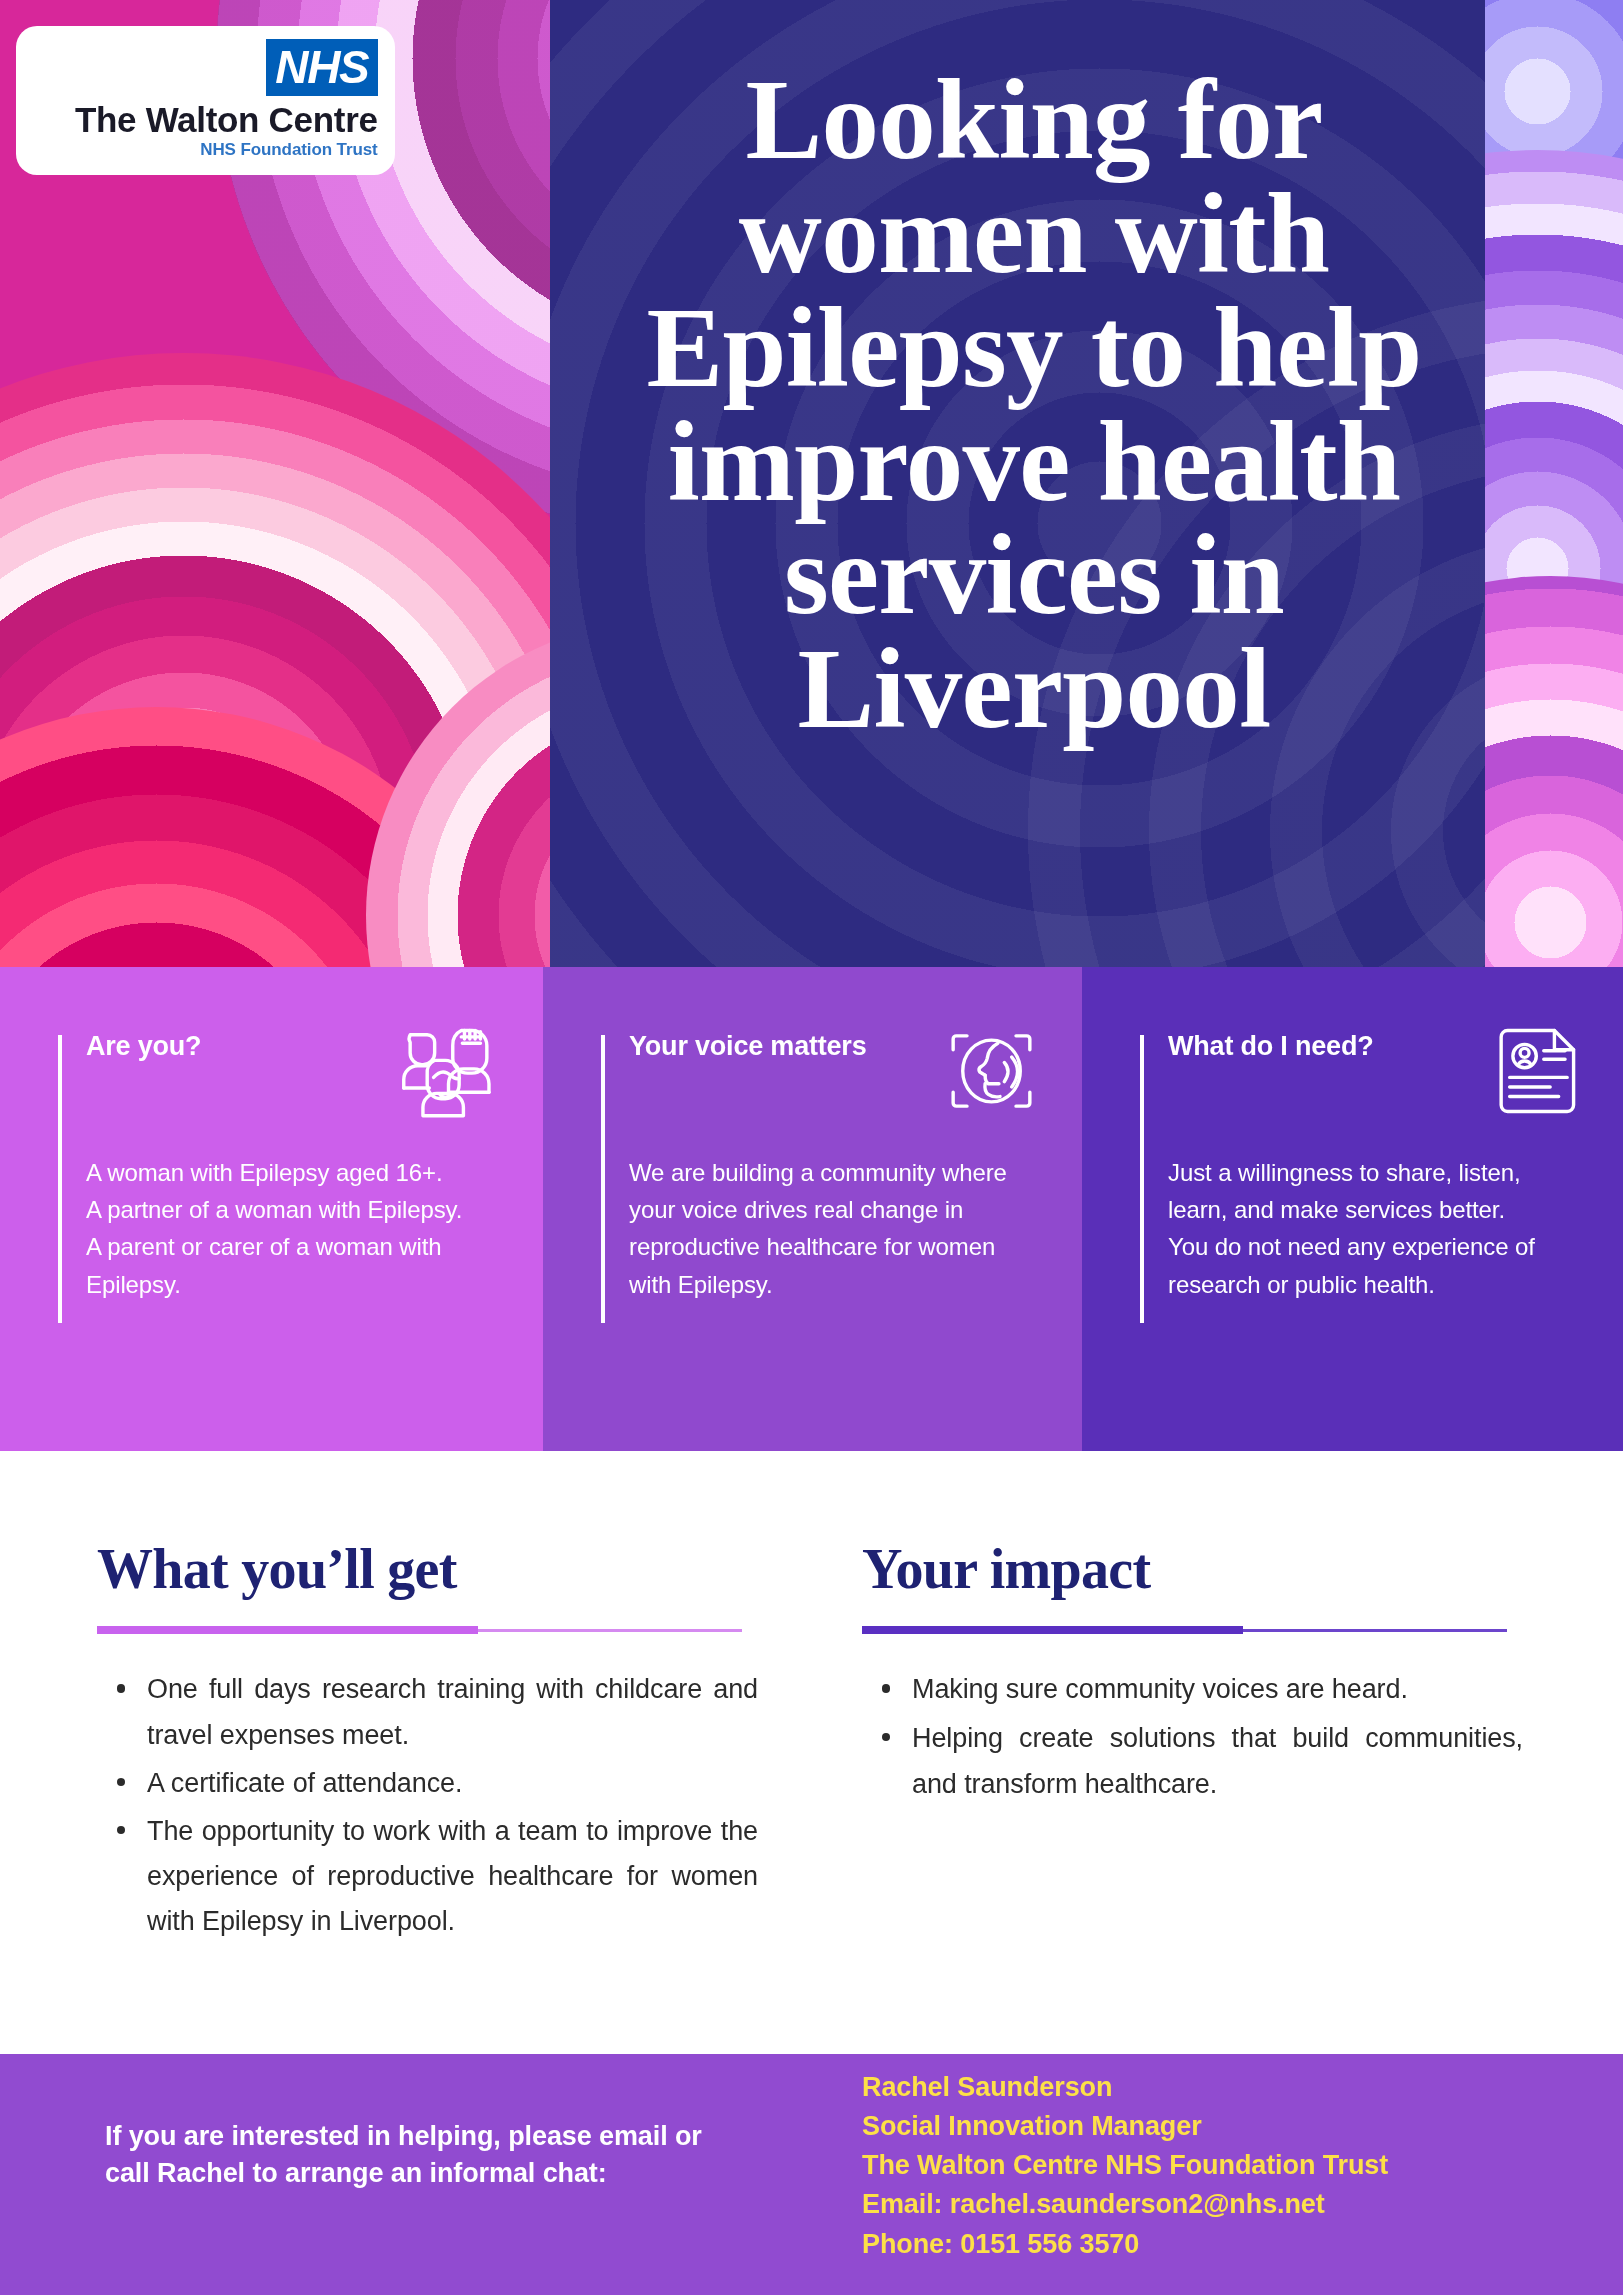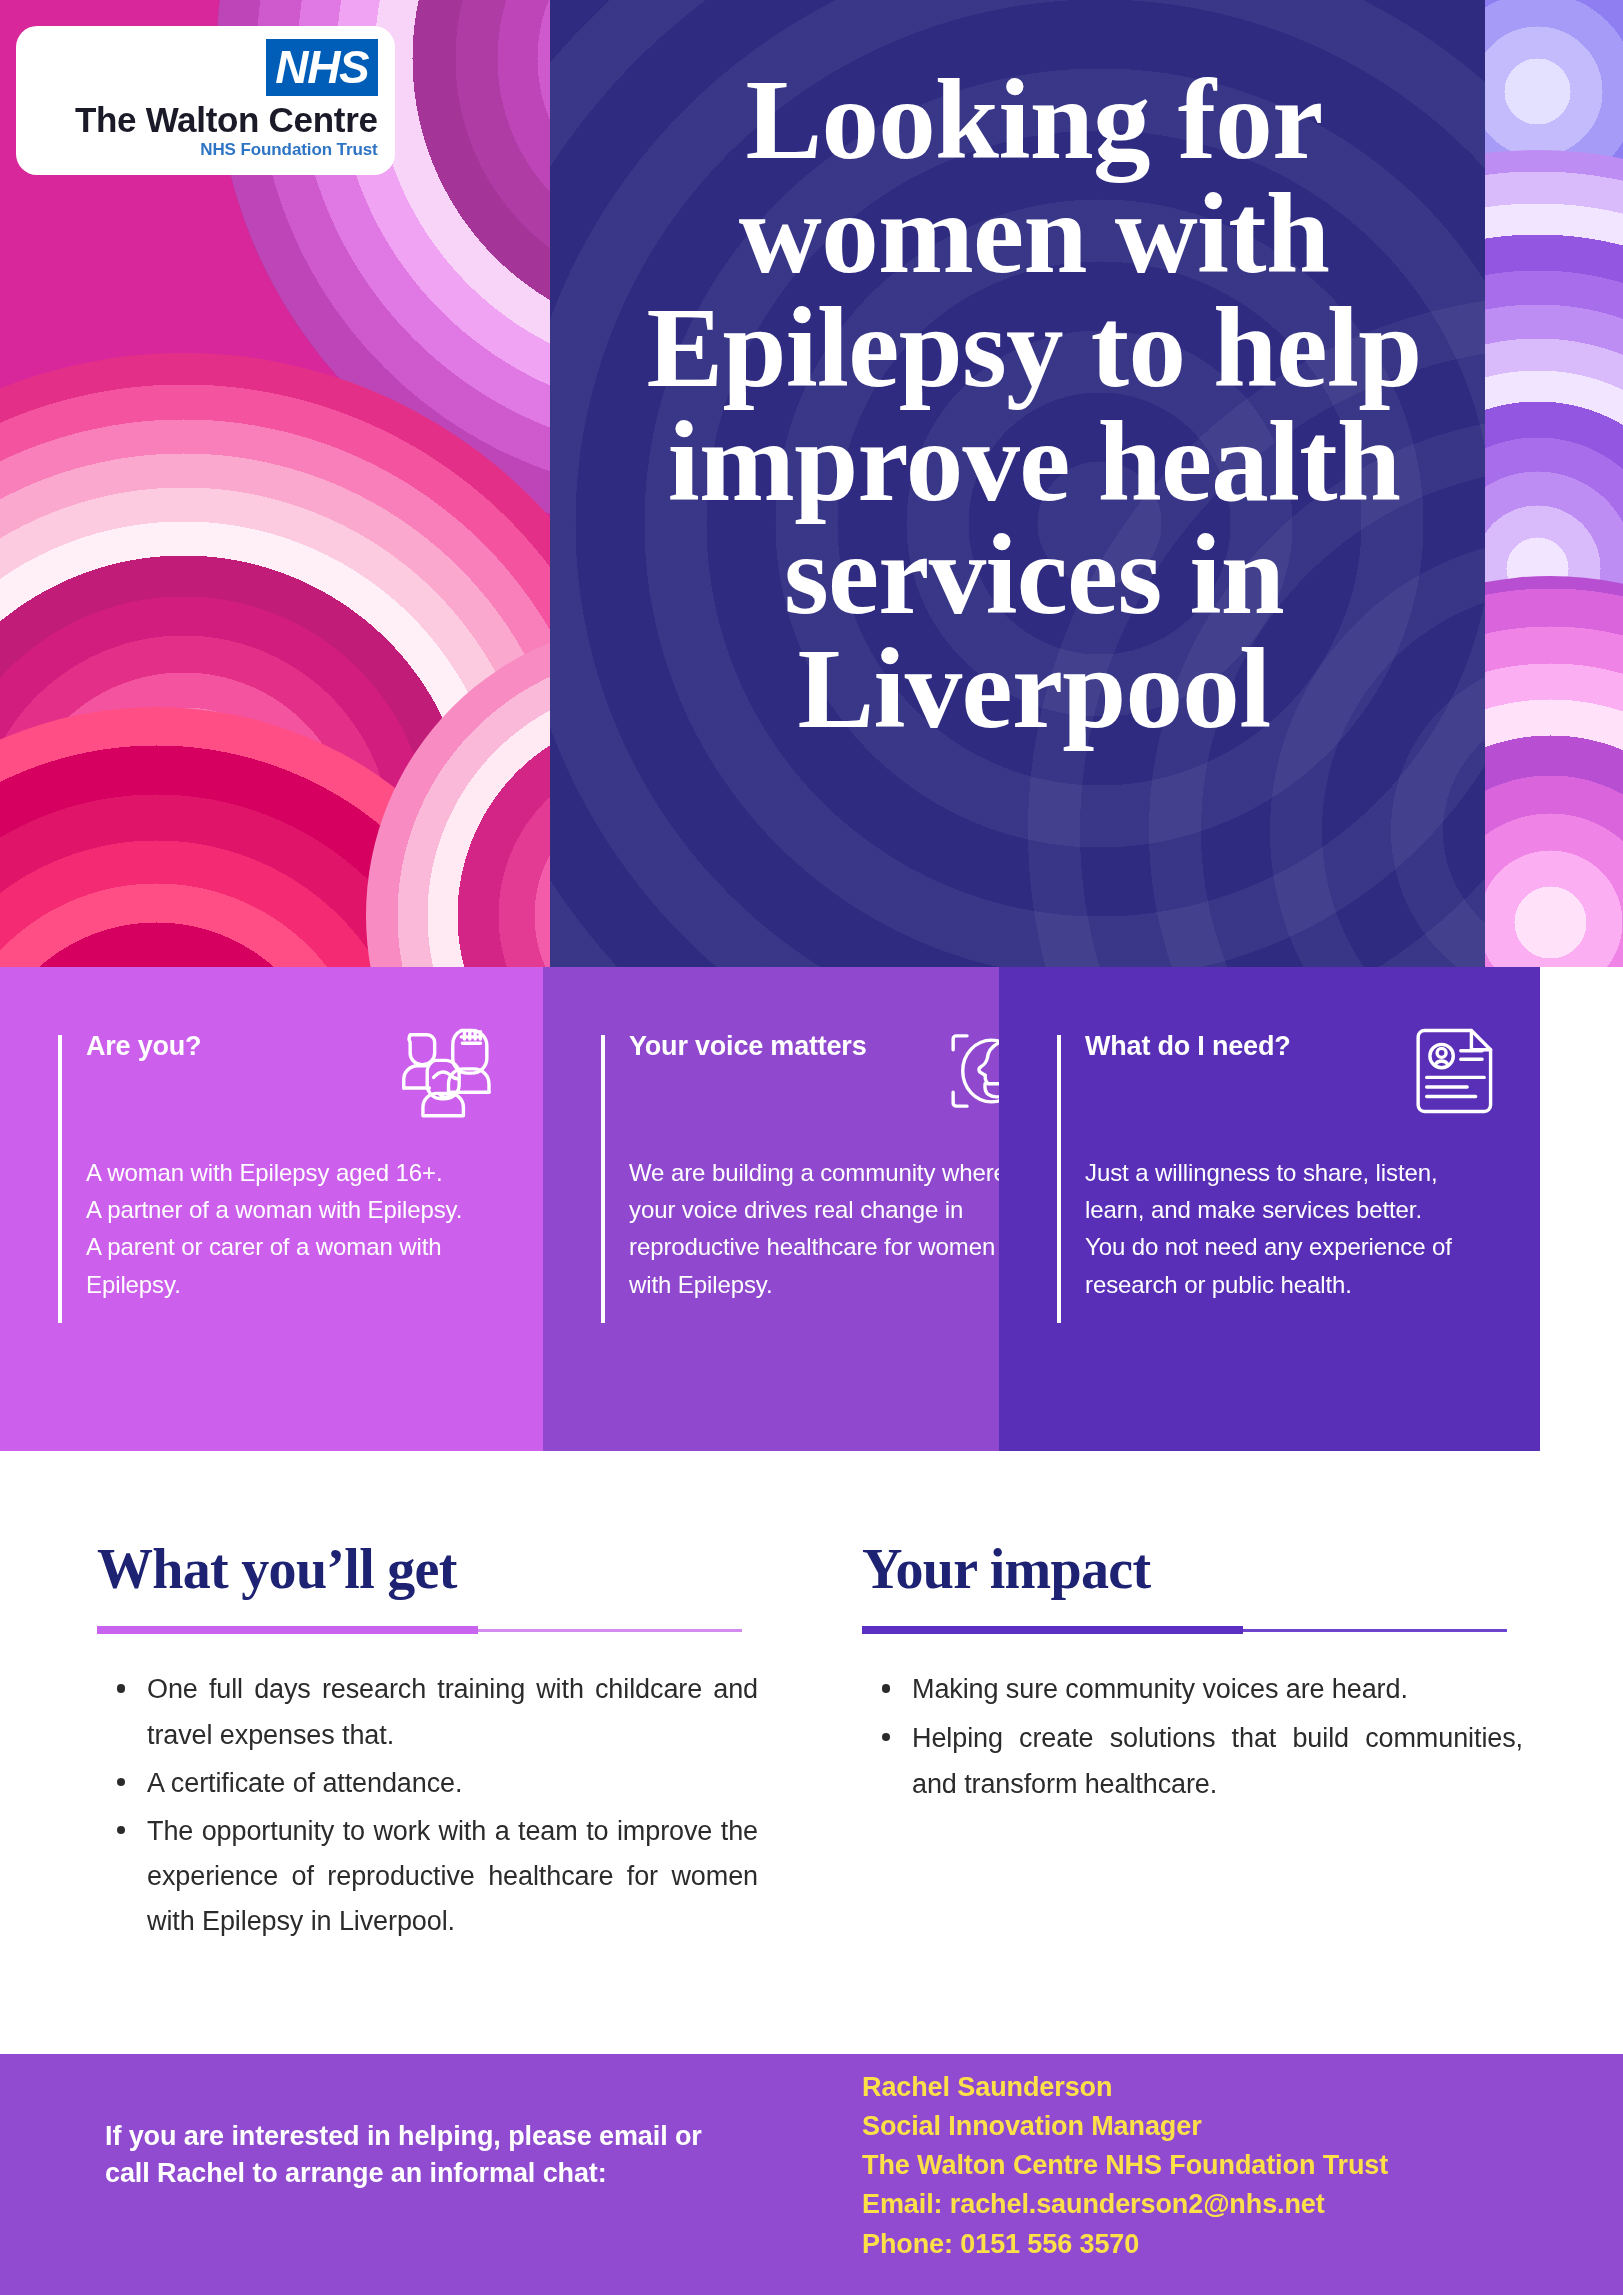--- a/index.html
+++ b/index.html
@@ -116,21 +116,21 @@
   .hero-title {
     position:absolute; left:599px; top:63px; width:870px;
     color:#ffffff; font-family:"Liberation Serif", serif; font-weight:700;
     font-size:115px; line-height:.99; letter-spacing:-0.7px;text-align:center;
   }
 
   
   .band { position:absolute; left:0; top:967px; width:1623px; height:484px; display:flex; }
   .col { position:relative; height:484px; padding:54px 0 0 0; }
   .col1 { width:543px; background:#CC5FEB; }
-  .col2 { width:456px; background:#9049CE; }
+  .col2 { width:539px; background:#9049CE; }
   .col3 { width:541px; background:#5A2FB8; }
 
   .col-rule { position:absolute; left:58px; top:68px; width:3.9px; height:288px; background:#ffffff; }
   .col-head {
     position:absolute; left:86px; top:63px; width:281px;
     color:#ffffff; font-size:27px; font-weight:700; line-height:1.22; letter-spacing:-0.2px;
   }
   .col-body {
     position:absolute; left:86px; top:187px; width:379px;
     color:#ffffff; font-size:24px; font-weight:400; line-height:1.55; letter-spacing:-0.1px;
@@ -284,21 +284,21 @@
 
 <div class="main">
 
   <div class="mcol mcol-left">
     <div class="sec-title">What you’ll get</div>
     <div class="underline ul-pink">
       <span class="ul-thick"></span>
       <span class="ul-thin"></span>
     </div>
     <ul class="bullets">
-      <li>One full days research training with childcare and travel expenses that.</li>
+      <li>One full days research training with childcare and travel expenses meet.</li>
       <li>A certificate of attendance.</li>
       <li>The opportunity to work with a team to improve the experience of reproductive healthcare for women with Epilepsy in Liverpool.</li>
     </ul>
   </div>
 
   <div class="mcol mcol-right">
     <div class="sec-title">Your impact</div>
     <div class="underline ul-purple">
       <span class="ul-thick"></span>
       <span class="ul-thin"></span>

